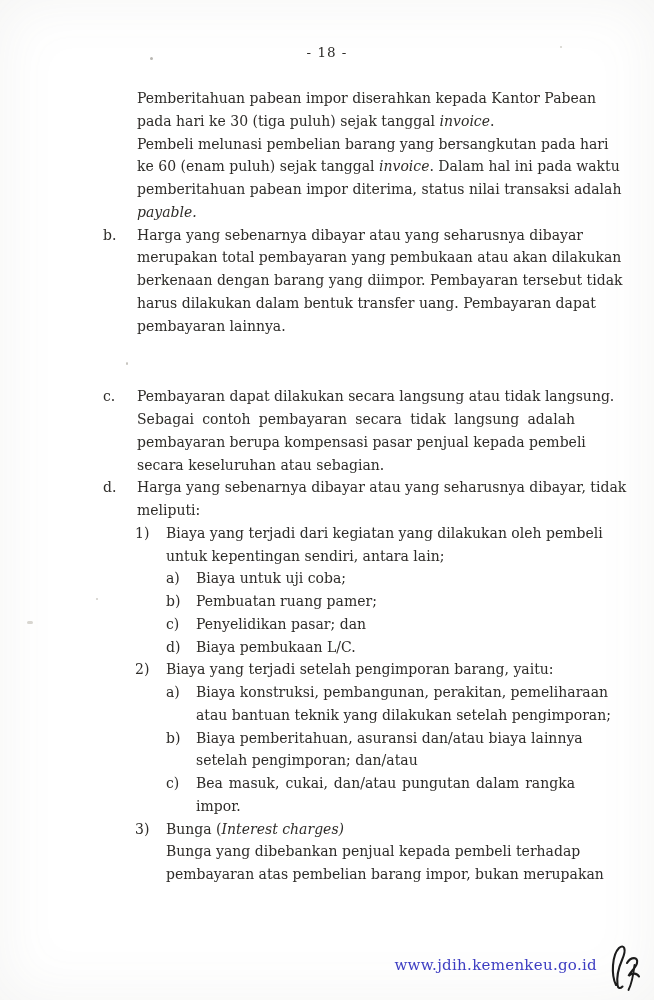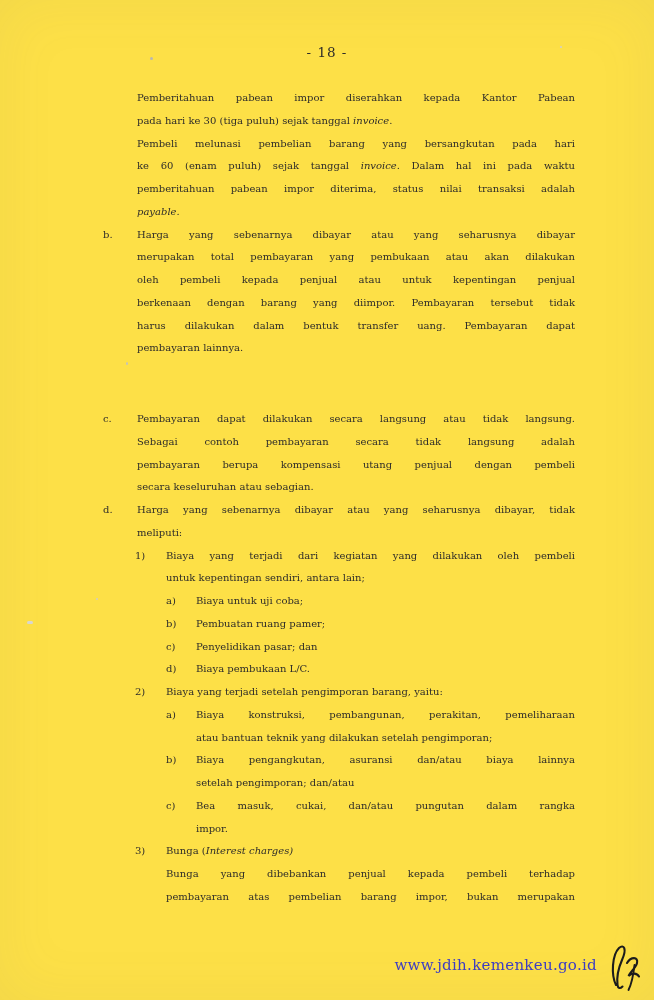--- a/index.html
+++ b/index.html
@@ -12,21 +12,21 @@
     color:#2e2c29;
     box-shadow:inset 0 0 60px rgba(120,115,100,0.08);
   }
   .header{
     position:absolute;top:44px;left:0;right:0;
     text-align:center;
     font-size:13.5px;letter-spacing:1px;
   }
   .doc-body{
     position:absolute;left:103px;top:87px;width:472px;
-    font-size:10px;
+    font-size:14px;
   }
   .block{position:relative;}
   .lvl0{padding-left:34px;}
   .lvl1{margin-left:32px;padding-left:31px;}
   .lvl2{margin-left:63px;padding-left:30px;}
   .label{
     position:absolute;left:0;top:0;
     line-height:22.75px;
   }
   .line{
@@ -50,51 +50,50 @@
     letter-spacing:0.3px;
   }
   .initials{
     position:absolute;left:604px;top:941px;
   }
   .speck{position:absolute;border-radius:50%;}
 </style>
 </head>
 <body>
 
-<div class="page" style="background: #fde047; color: rgb(46, 44, 41);">
+<div class="page" style="background: #ffffff; color: rgb(46, 44, 41);">
 
   <div class="header">- 18 -</div>
 
   <div class="doc-body" id="doc-body">
       <div class="block lvl0">
         <div class="line"><span>Pemberitahuan pabean impor diserahkan kepada Kantor Pabean</span></div>
         <div class="line last"><span>pada hari ke 30 (tiga puluh) sejak tanggal </span><i>invoice</i><span>.</span></div>
       </div>
       <div class="block lvl0">
         <div class="line"><span>Pembeli melunasi pembelian barang yang bersangkutan pada hari</span></div>
         <div class="line"><span>ke 60 (enam puluh) sejak tanggal </span><i>invoice</i><span>. Dalam hal ini pada waktu</span></div>
         <div class="line"><span>pemberitahuan pabean impor diterima, status nilai transaksi adalah</span></div>
         <div class="line last"><i>payable.</i></div>
       </div>
       <div class="block lvl0">
         <span class="label">b.</span>
         <div class="line"><span>Harga yang sebenarnya dibayar atau yang seharusnya dibayar</span></div>
         <div class="line"><span>merupakan total pembayaran yang pembukaan atau akan dilakukan</span></div>
-        <div class="line"><span>oleh pembeli kepada penjual atau untuk kepentingan penjual</span></div>
         <div class="line"><span>berkenaan dengan barang yang diimpor. Pembayaran tersebut tidak</span></div>
         <div class="line"><span>harus dilakukan dalam bentuk transfer uang. Pembayaran dapat</span></div>
         <div class="line last"><span>pembayaran lainnya.</span></div>
       </div>
       <div class="block lvl0">
         <span class="label">c.</span>
         <div class="line jlast"><span>Pembayaran dapat dilakukan secara langsung atau tidak langsung.</span></div>
       </div>
       <div class="block lvl0">
         <div class="line"><span>Sebagai contoh pembayaran secara tidak langsung adalah</span></div>
-        <div class="line"><span>pembayaran berupa kompensasi utang penjual dengan pembeli</span></div>
+        <div class="line"><span>pembayaran berupa kompensasi pasar penjual kepada pembeli</span></div>
         <div class="line last"><span>secara keseluruhan atau sebagian.</span></div>
       </div>
       <div class="block lvl0">
         <span class="label">d.</span>
         <div class="line"><span>Harga yang sebenarnya dibayar atau yang seharusnya dibayar, tidak</span></div>
         <div class="line last"><span>meliputi:</span></div>
       </div>
       <div class="block lvl1">
         <span class="label">1)</span>
         <div class="line"><span>Biaya yang terjadi dari kegiatan yang dilakukan oleh pembeli</span></div>
@@ -120,21 +119,21 @@
         <span class="label">2)</span>
         <div class="line last"><span>Biaya yang terjadi setelah pengimporan barang, yaitu:</span></div>
       </div>
       <div class="block lvl2">
         <span class="label">a)</span>
         <div class="line"><span>Biaya konstruksi, pembangunan, perakitan, pemeliharaan</span></div>
         <div class="line last"><span>atau bantuan teknik yang dilakukan setelah pengimporan;</span></div>
       </div>
       <div class="block lvl2">
         <span class="label">b)</span>
-        <div class="line"><span>Biaya pengangkutan, asuransi dan/atau biaya lainnya</span></div>
+        <div class="line"><span>Biaya pemberitahuan, asuransi dan/atau biaya lainnya</span></div>
         <div class="line last"><span>setelah pengimporan; dan/atau</span></div>
       </div>
       <div class="block lvl2">
         <span class="label">c)</span>
         <div class="line"><span>Bea masuk, cukai, dan/atau pungutan dalam rangka</span></div>
         <div class="line last"><span>impor.</span></div>
       </div>
       <div class="block lvl1">
         <span class="label">3)</span>
         <div class="line last"><span>Bunga (</span><i>Interest charges)</i></div>

